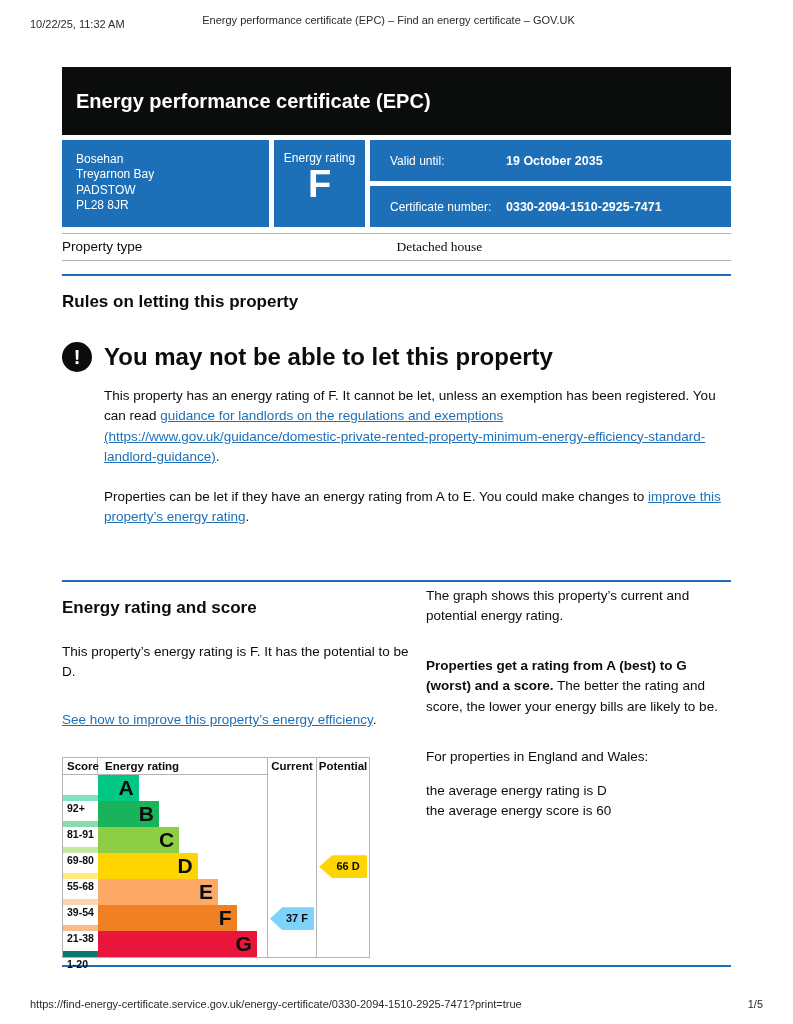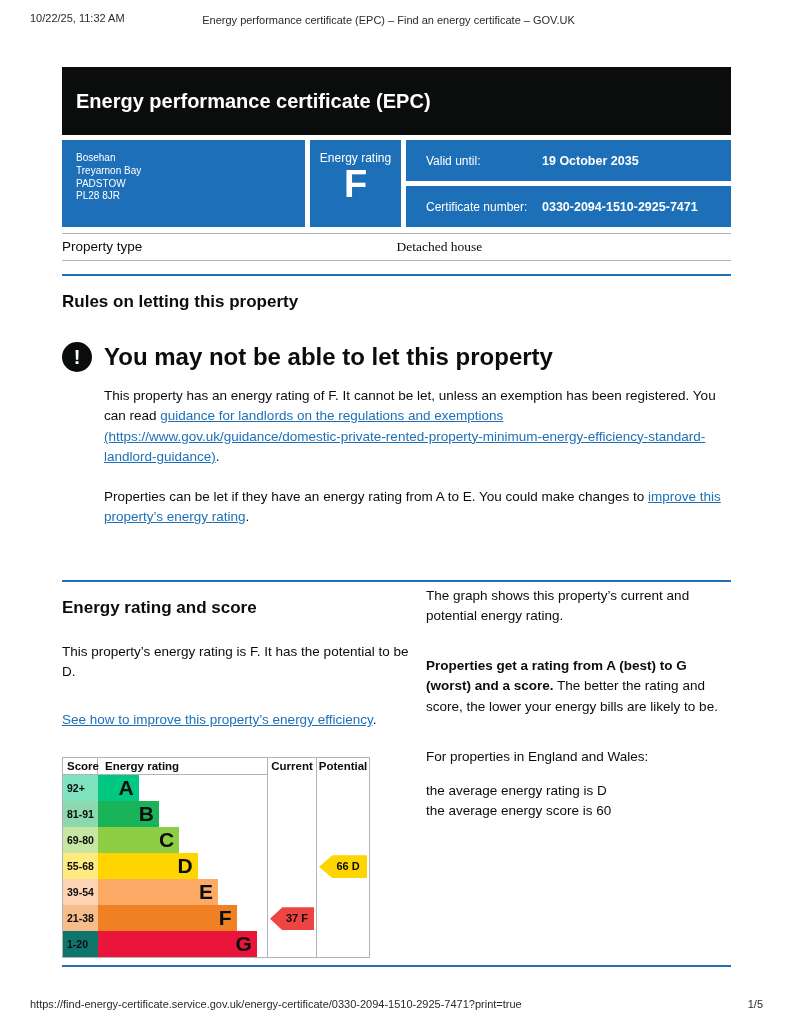--- a/index.html
+++ b/index.html
@@ -3,39 +3,39 @@
 <meta charset="utf-8">
 <style>
   * { box-sizing: border-box; margin: 0; padding: 0; }
   html, body { background: #ffffff; }
   body {
     width: 793px; height: 1024px; position: relative; overflow: hidden;
     font-family: "Liberation Sans", sans-serif; color: #0b0c0c;
   }
   
   .print-meta {
-    position: relative; padding: 12px 30px 0; font-size: 11px; color: #2b2b2b; height: 26px;
+    position: relative; padding: 18px 30px 0; font-size: 11px; color: #2b2b2b; height: 26px;
   }
   .pm-title { position: absolute; left: 0; right: 16px; top: 14px; text-align: center; }
   .page-footer {
     position: absolute; bottom: 14px; left: 30px; right: 30px;
     display: flex; justify-content: space-between; font-size: 11px; color: #2b2b2b;
   }
   .content { margin: 0 62px; width: 669px; }
 
   
   .banner {
     margin-top: 41px; background: #0b0c0c; color: #ffffff;
     font-size: 20px; font-weight: bold; padding: 23px 14px; line-height: 22px;
   }
 
   
   .summary-row { display: flex; gap: 5px; margin-top: 5px; height: 87px; }
   .bluebox { background: #1d70b8; color: #ffffff; }
-  .addr-box { width: 243px; padding: 12px 0 0 14px; font-size: 10px; line-height: 1.28; }
+  .addr-box { width: 207px; padding: 12px 0 0 14px; font-size: 12px; line-height: 1.28; }
   .rating-box { width: 91px; text-align: center; padding-top: 11px; }
   .rating-label { font-size: 12px; }
   .rating-letter { font-size: 38px; font-weight: bold; line-height: 1.05; }
   .validity-col { flex: 1; display: flex; flex-direction: column; gap: 5px; }
   .vbox { flex: 1; display: flex; align-items: center; padding-left: 20px; font-size: 12px; }
   .vlabel { width: 116px; }
   .vvalue { font-weight: bold; font-size: 12.5px; }
 
   
   .summary-table { margin-top: 6px; border-top: 1px solid #b1b4b6; }
@@ -75,21 +75,21 @@
 
   
   .epc-chart {
     margin-top: 27px; width: 308px; border: 1px solid #b1b4b6; display: flex; position: relative;
   }
   .epc-main { width: 204px; }
   .epc-header { display: flex; height: 17px; border-bottom: 1px solid #b1b4b6; font-size: 11.5px; font-weight: bold; }
   .eh-score { width: 35px; border-right: 1px solid #b1b4b6; padding-left: 4px; line-height: 16px; }
   .eh-rating { padding-left: 7px; line-height: 16px; }
   .band-row { display: flex; height: 26px; }
-  .band-score { width: 35px; font-size: 10.5px; font-weight: bold; line-height: 26px; padding-left: 4px; }
+  .band-score { width: 35px; font-size: 10.5px; font-weight: bold; line-height: 26px; padding-left: 4px; margin-top: 20px; }
   .band-bar-area { flex: 1; }
   .band-bar {
     height: 26px; font-size: 21px; font-weight: bold; text-align: right;
     padding-right: 5px; line-height: 25px; color: #0b0c0c;
   }
   .epc-col { border-left: 1px solid #b1b4b6; position: relative; }
   .epc-col.current { width: 49px; }
   .epc-col.potential { width: 53px; }
   .col-header { height: 17px; font-size: 11.5px; font-weight: bold; text-align: center; line-height: 16px; }
   .epc-arrow {
@@ -210,21 +210,21 @@
               <div class="band-row">
                 <div class="band-score" style="background: #0f766e;">1-20</div>
                 <div class="band-bar-area">
                   <div class="band-bar" style="background: rgb(233, 21, 59); width: 94%;">G</div>
                 </div>
               </div>
             </div>
         </div>
         <div class="epc-col current">
           <div class="col-header">Current</div>
-        <div class="epc-arrow" style="background: #ef4444; top: 149px;">37 F</div>
+        <div class="epc-arrow" style="background: #7dd3fc; top: 149px;">37 F</div>
           </div>
         <div class="epc-col potential">
           <div class="col-header">Potential</div>
         <div class="epc-arrow" style="background: rgb(255, 213, 0); top: 97px;">66 D</div>
           </div>
       </div>
     </div>
 
     <div class="col-right">
       <p class="rp1">The graph shows this property’s current and potential energy rating.</p>

